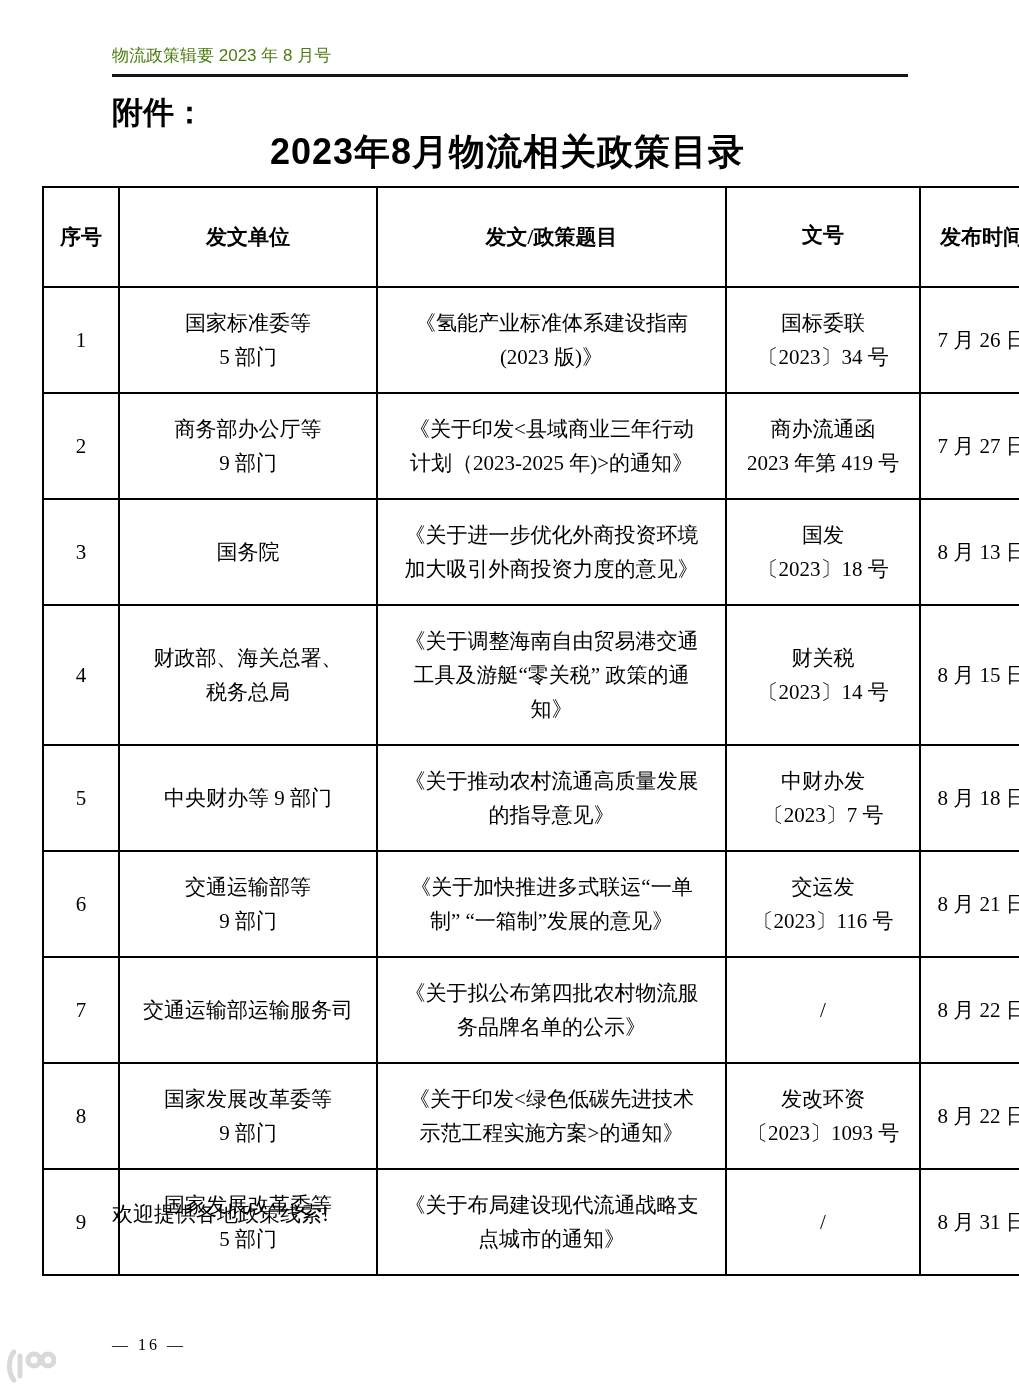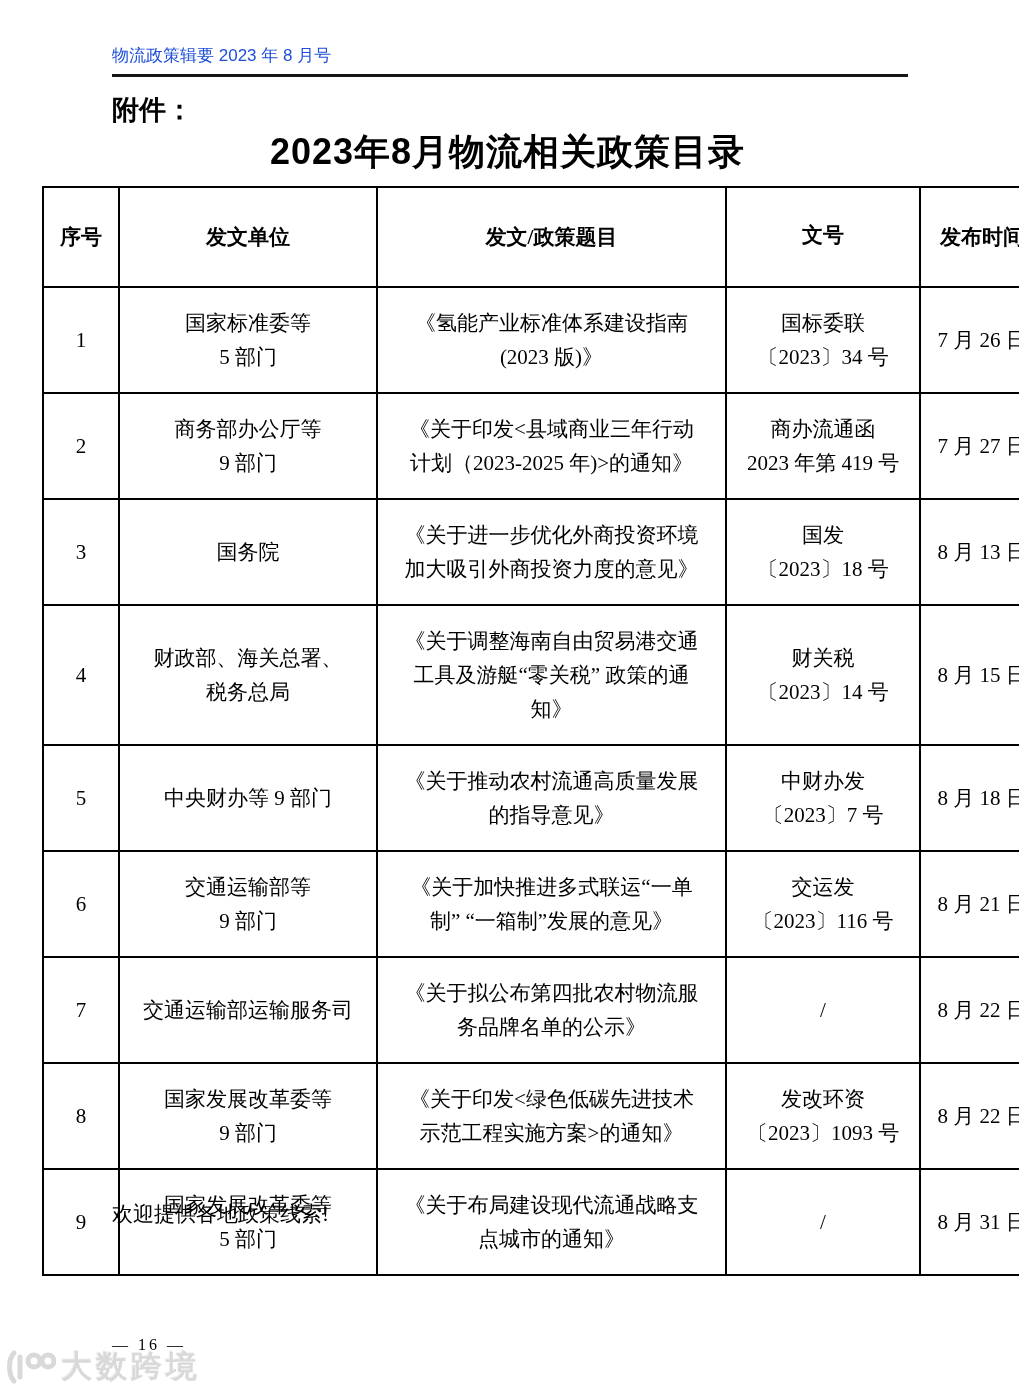--- a/index.html
+++ b/index.html
@@ -3,29 +3,29 @@
 <meta charset="utf-8">
 <style>
   html,body { margin:0; padding:0; }
   body {
     width:1019px; height:1398px; background:#ffffff; position:relative;
     font-family:"Liberation Serif", serif; color:#000;
     overflow:hidden;
   }
   .doc-header {
     position:absolute; left:112px; top:44px;
-    font-family:"Liberation Sans", sans-serif; font-size:17px; color:#1d4ed8;
+    font-family:"Liberation Sans", sans-serif; font-size:17px; color:#4d7c0f;
   }
   .header-rule {
     position:absolute; left:112px; top:74px; width:796px; height:3px;
     background:#151515;
   }
   .attachment {
     position:absolute; left:112px; top:92px;
-    font-family:"Liberation Sans", sans-serif; font-weight:bold; font-size:27px;
+    font-family:"Liberation Sans", sans-serif; font-weight:bold; font-size:31px;
   }
   .title {
     position:absolute; left:42px; top:128px; width:931px; margin:0;
     text-align:center; font-family:"Liberation Sans", sans-serif;
     font-weight:bold; font-size:36px; letter-spacing:1px;
   }
   table.policy {
     position:absolute; left:42px; top:186px; width:931px;
     border-collapse:collapse; table-layout:fixed;
   }
@@ -179,14 +179,13 @@
   <span>
     <svg width="52" height="40" viewBox="0 0 52 40">
       <g fill="none" stroke="#d9d9d9" stroke-width="5" stroke-linecap="round">
         <path d="M10 6 C4 12 4 28 10 34"></path>
         <path d="M16 10 L16 30"></path>
         <circle cx="30" cy="14" r="6"></circle>
         <circle cx="44" cy="14" r="6"></circle>
       </g>
     </svg>
   </span>
-  <span>大数跨境</span>
 </div>
 
 </body></html>

